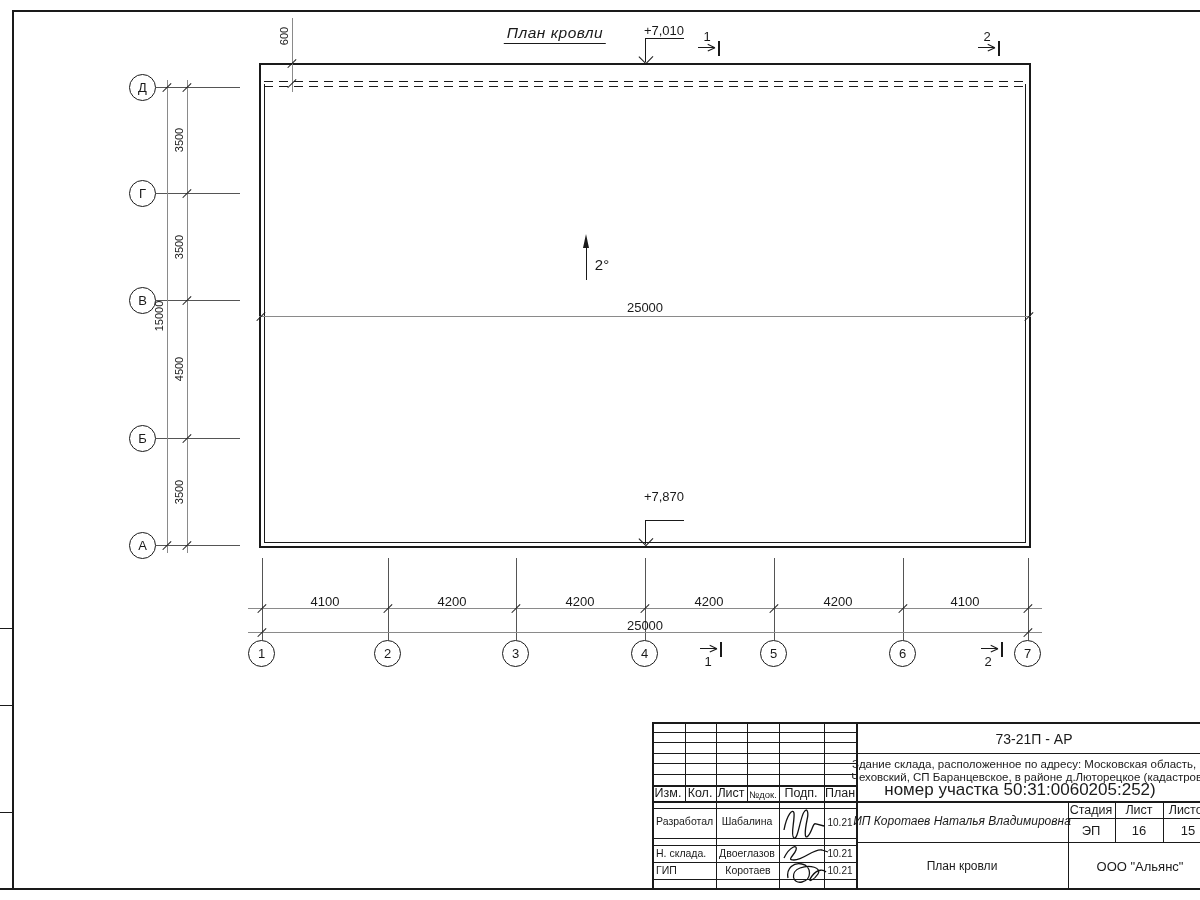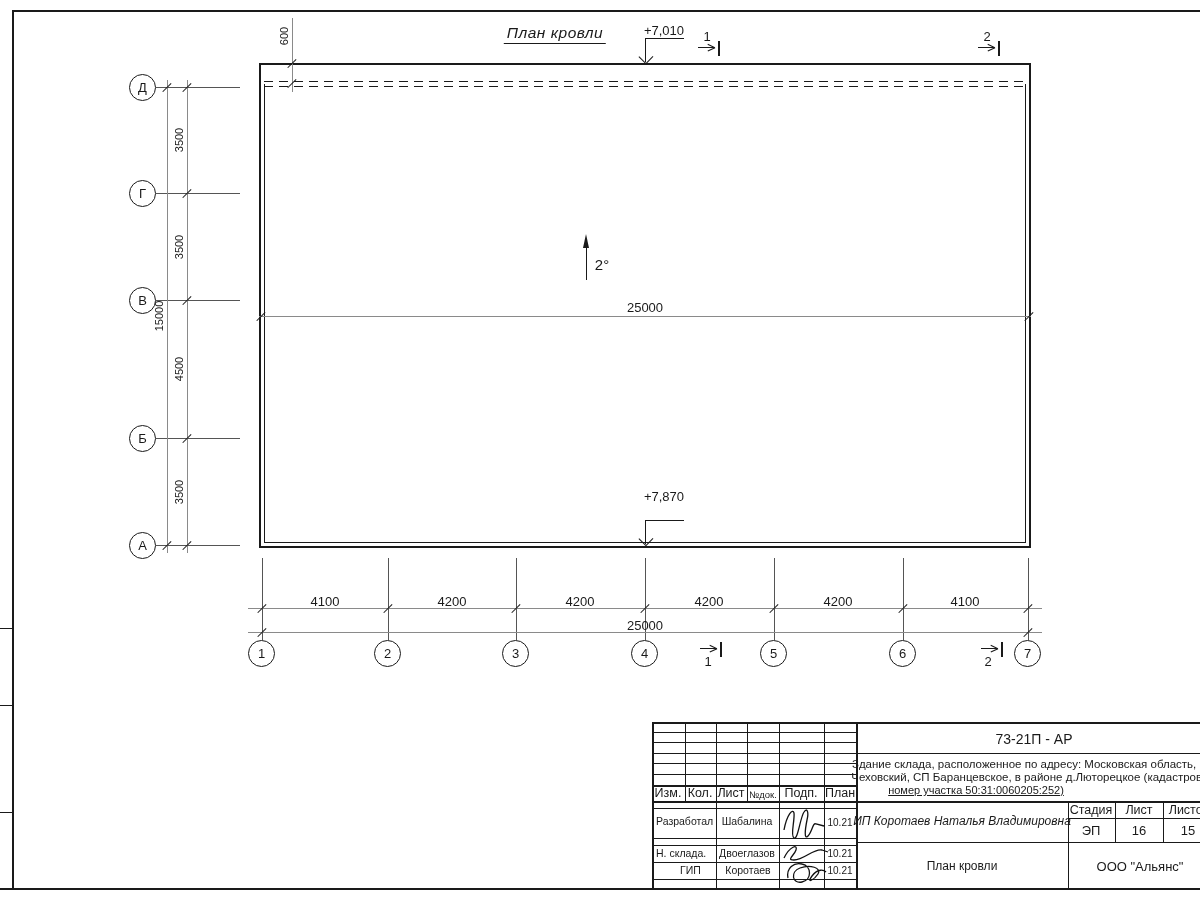--- a/index.html
+++ b/index.html
@@ -200,36 +200,36 @@
   <div class="ctext" style="left:840px;top:793px;font-size:12.5px;">План</div>
 
   <div class="ltext tb-text" style="left:656px;top:821px;font-size:10.5px;">Разработал</div>
   <div class="ctext tb-text" style="left:747px;top:821px;font-size:10.5px;">Шабалина</div>
   <div class="ctext" style="left:840px;top:822px;font-size:10px;">10.21</div>
 
   <div class="ltext tb-text" style="left:656px;top:853px;font-size:10.5px;">Н. склада.</div>
   <div class="ctext tb-text" style="left:747px;top:853px;font-size:10.5px;">Двоеглазов</div>
   <div class="ctext" style="left:840px;top:853px;font-size:10px;">10.21</div>
 
-  <div class="ltext tb-text" style="left:680px;top:870px;font-size:10.5px;">ГИП</div>
+  <div class="ltext tb-text" style="left:656px;top:870px;font-size:10.5px;">ГИП</div>
   <div class="ctext tb-text" style="left:748px;top:870px;font-size:10.5px;">Коротаев</div>
   <div class="ctext" style="left:840px;top:870px;font-size:10px;">10.21</div>
 
   <svg width="46" height="40" viewBox="0 0 46 40" style="position:absolute;left:780px;top:804px;">
     <path d="M4 26 C7 10, 13 4, 14 9 C15 16, 10 32, 14 34 C18 36, 20 14, 24 8 C27 3, 29 8, 27 16 C25 26, 24 36, 28 32 C32 28, 33 18, 36 20 L44 22" fill="none" stroke="#111" stroke-width="1.3"></path>
   </svg>
   <svg width="52" height="50" viewBox="0 0 52 50" style="position:absolute;left:778px;top:840px;">
     <path d="M6 18 C12 6, 20 4, 18 10 C16 16, 8 20, 16 20 C26 20, 36 8, 44 10 L50 12" fill="none" stroke="#111" stroke-width="1.3"></path>
     <path d="M10 38 C8 28, 16 22, 24 24 C34 26, 34 40, 24 42 C14 44, 12 32, 22 28 C32 24, 44 28, 40 34 C36 40, 28 44, 34 36 C40 28, 46 30, 48 32" fill="none" stroke="#111" stroke-width="1.3"></path>
   </svg>
 
   <div class="ctext" style="left:1034px;top:739px;font-size:14px;">73-21П - АР</div>
   <div class="ctext" style="left:1034px;top:764px;font-size:11.5px;">Здание склада, расположенное по адресу: Московская область, р-н</div>
   <div class="ctext" style="left:1034px;top:777px;font-size:11.5px;">Чеховский, СП Баранцевское, в районе д.Люторецкое  (кадастровый</div>
-  <div class="ctext" style="left:976px;top:790px;font-size:11px;text-decoration:underline;">номер участка 50:31:0060205:252)</div>
+  <div class="ctext" style="left:1020px;top:790px;font-size:17px;">номер участка 50:31:0060205:252)</div>
 
   <div class="ctext" style="left:962px;top:821px;font-size:12px;font-style:italic;">ИП Коротаев Наталья Владимировна</div>
 
   <div class="ctext" style="left:1091px;top:810px;font-size:12.5px;">Стадия</div>
   <div class="ctext" style="left:1139px;top:810px;font-size:12.5px;">Лист</div>
   <div class="ctext" style="left:1189px;top:810px;font-size:12.5px;">Листов</div>
   <div class="ctext" style="left:1091px;top:830px;font-size:13px;">ЭП</div>
   <div class="ctext" style="left:1139px;top:830px;font-size:13px;">16</div>
   <div class="ctext" style="left:1188px;top:830px;font-size:13px;">15</div>
 

